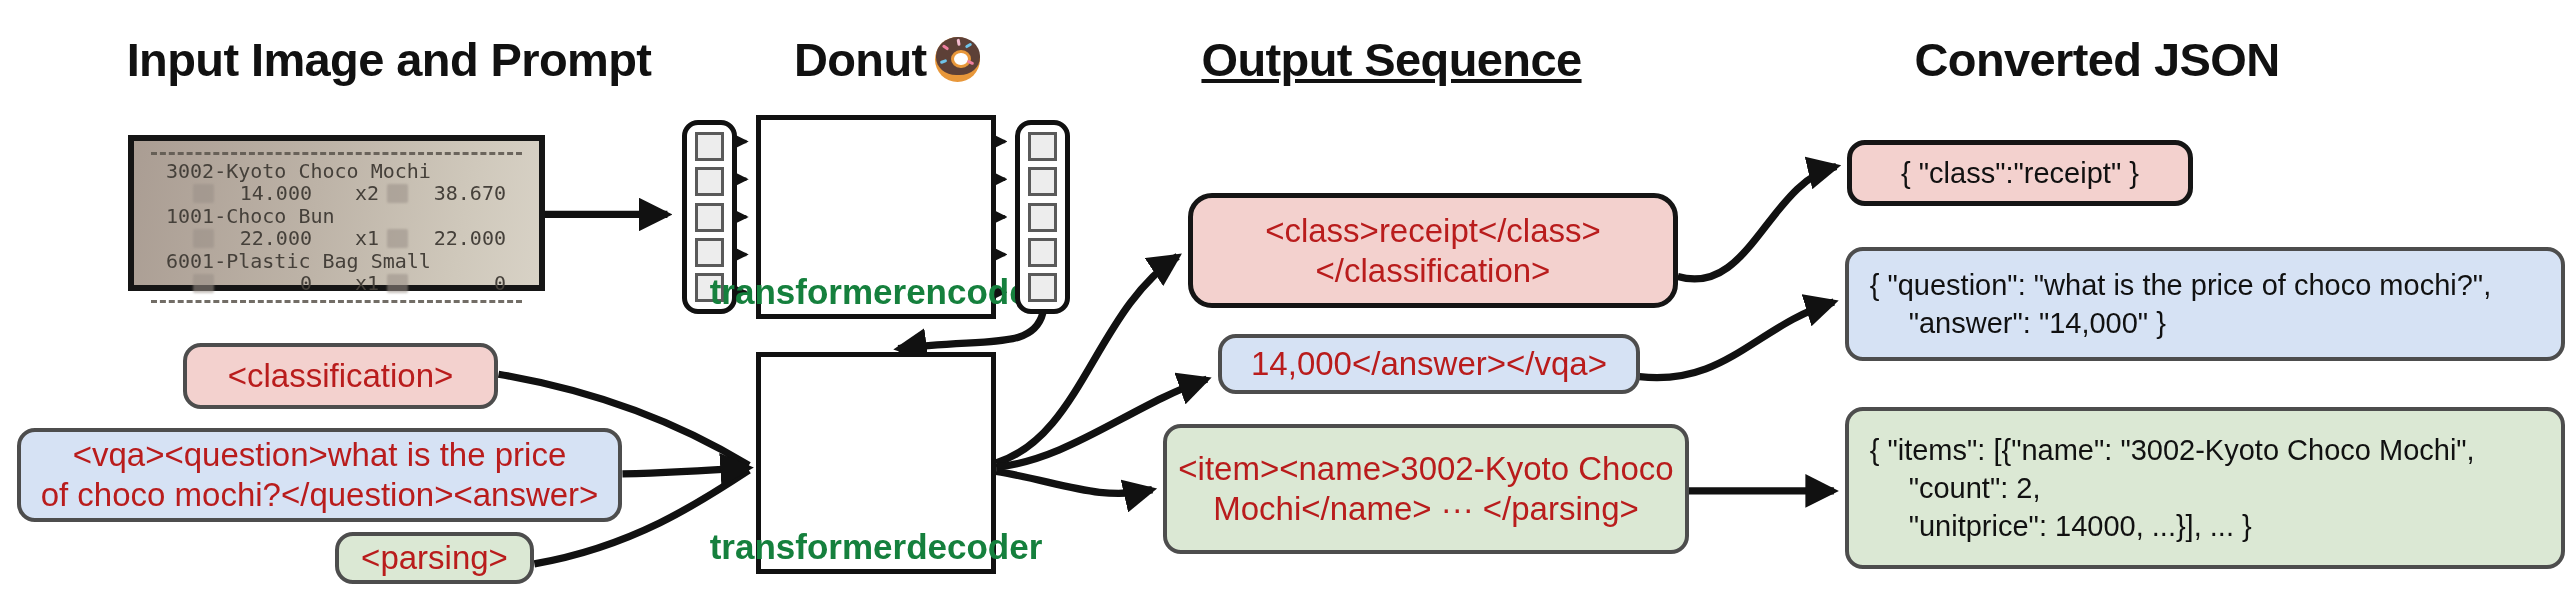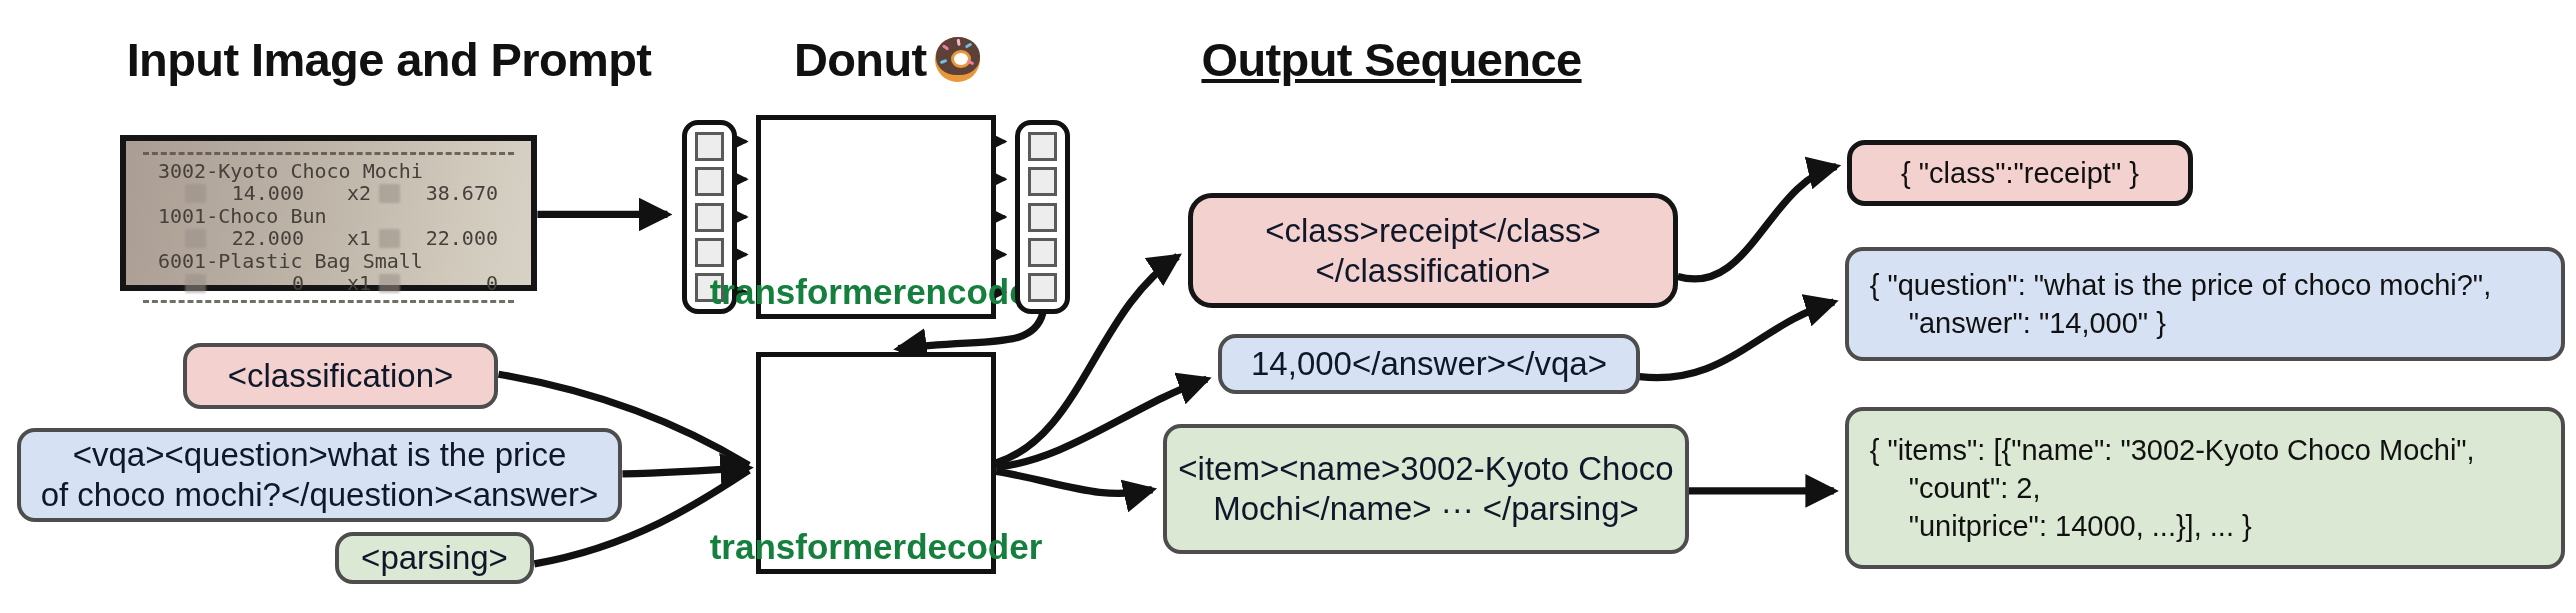--- a/index.html
+++ b/index.html
@@ -4,21 +4,21 @@
 <style>
   html,body{margin:0;padding:0;background:#ffffff;}
   body{width:2576px;height:613px;overflow:hidden;font-family:"Liberation Sans",sans-serif;}
   .diagram{position:relative;width:2576px;height:613px;}
   .arrows{position:absolute;left:0;top:0;z-index:1;}
   .node{position:absolute;z-index:2;box-sizing:border-box;}
 
   .hdr{position:absolute;top:32px;z-index:2;font-size:47px;font-weight:700;color:#111;text-align:center;letter-spacing:-0.6px;white-space:nowrap;}
 
   
-  .receipt{left:120px;top:135px;width:417px;height:156px;border:6px solid #151515;
+  .receipt{left:128px;top:135px;width:417px;height:156px;border:6px solid #151515;
     background:linear-gradient(100deg,#aa9d93 0%,#bdb3a7 45%,#cfc8bb 80%,#d8d2c6 100%);
     font-family:"DejaVu Sans Mono",monospace;color:#45403a;font-size:20px;line-height:22.5px;
     padding:6px 16px 3.6px 16px;letter-spacing:0px;}
   .dashline{border-top:3px dashed #5a544c;opacity:.85;margin:4.9px 1.2px;height:0;}
   .r-name{padding-left:16px;white-space:nowrap;}
   .r-nums{display:flex;align-items:center;padding-left:43px;}
   .blur{display:inline-block;width:20.7px;height:19.4px;background:#9a9088;opacity:.55;border-radius:1.8px;filter:blur(1.2px);margin-right:7.3px;flex:0 0 auto;}
   .r-price{display:inline-block;width:91px;text-align:right;}
   .r-qty{display:inline-block;margin-left:43px;}
   .r-total{display:inline-block;width:91px;text-align:right;}
@@ -28,21 +28,21 @@
   .patchcol{width:55px;border:5.5px solid #111;border-radius:16px;background:#fff;
     display:flex;flex-direction:column;align-items:center;justify-content:space-between;padding:6.7px 0;}
   .patch{width:29px;height:29px;background:#ededed;border:3px solid #5a5a5a;box-sizing:border-box;}
 
   
   .xformer{width:240px;border:5.5px solid #111;background:#fff;display:flex;flex-direction:row;
     align-items:flex-end;justify-content:center;font-weight:700;font-size:35px;line-height:44px;color:#15803d;}
 
   
   .bubble{border-radius:18px;display:flex;flex-direction:column;align-items:center;justify-content:center;
-    font-size:33px;line-height:40px;color:#0f172a;text-align:center;white-space:nowrap;}
+    font-size:33px;line-height:40px;color:#b91c1c;text-align:center;white-space:nowrap;}
   .b-gray{border:4.9px solid #4d4d4d;}
   .b-black{border:5.5px solid #151515;}
   .fill-pink{background:#f3d1ce;}
   .fill-blue{background:#d6e2f4;}
   .fill-green{background:#dbe8d4;}
 
   .jsonbox{border-radius:18px;display:flex;flex-direction:column;justify-content:center;
     font-size:29px;line-height:38px;color:#111;text-align:left;white-space:nowrap;padding:6px 20.7px;}
   .indent1{padding-left:39px;}
 
@@ -96,20 +96,21 @@
       <path d="M2698,620 C2840,636 2890,536 3018,497" marker-end="url(#ah)"></path>
       <path d="M2778,808 H3018" marker-end="url(#ah)"></path>
     </g>
   </svg>
 
   <div class="hdr" style="left:85px;width:608px;">Input Image and Prompt</div>
   <div class="hdr" style="left:717px;width:340px;">
     <span>Donut</span><span class="donut"><span class="dough"></span><span class="frosting"></span><span class="hole"></span><span class="sprinkle" style="left:7.3px;top:8.5px;background:#ef7fa0;transform:rotate(35deg);"></span><span class="sprinkle" style="left:30px;top:7.3px;background:#6fc3e8;transform:rotate(-30deg);"></span><span class="sprinkle" style="left:4.9px;top:23px;background:#6fc3e8;transform:rotate(-20deg);"></span><span class="sprinkle" style="left:32px;top:24px;background:#ef7fa0;transform:rotate(25deg);"></span><span class="sprinkle" style="left:19.4px;top:3.6px;background:#f4bcd0;transform:rotate(80deg);"></span></span>
   </div>
   <div class="hdr" style="left:1185px;width:413px;text-decoration:underline;">Output Sequence</div>
+  <div class="hdr" style="left:1878px;width:438px;">Converted JSON</div>
 
   <div class="node receipt">
     <div class="dashline"></div>
     <div class="r-name">3002-Kyoto Choco Mochi</div>
     <div class="r-nums">
       <span class="blur"></span>
       <span class="r-price">14.000</span>
       <span class="r-qty">x2</span>
       <span class="r-right">
           <span class="blur"></span>

